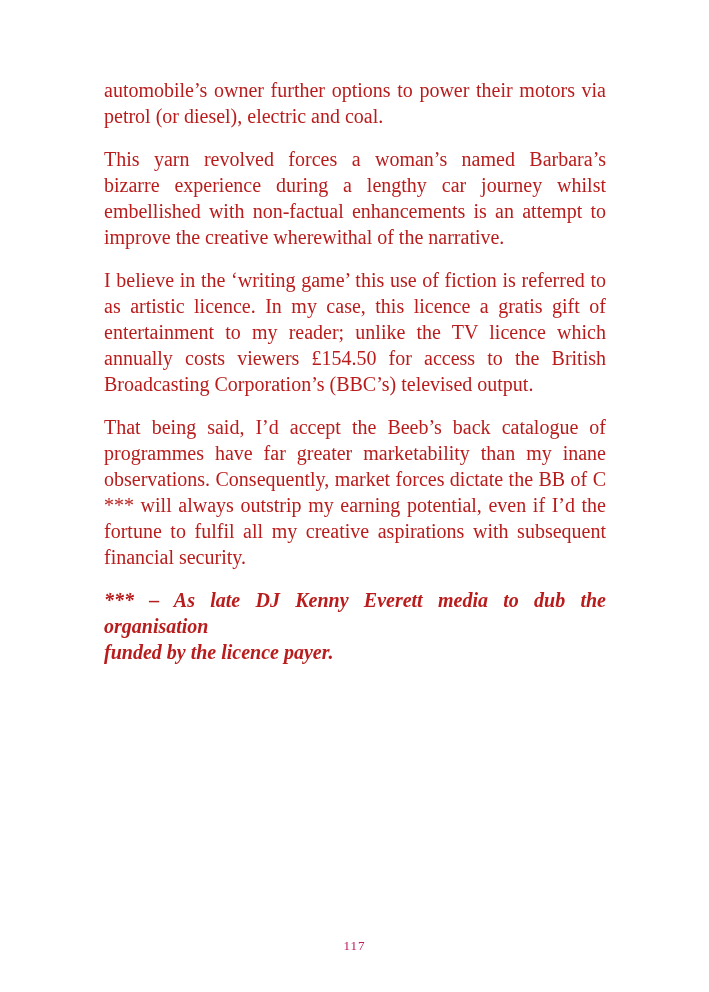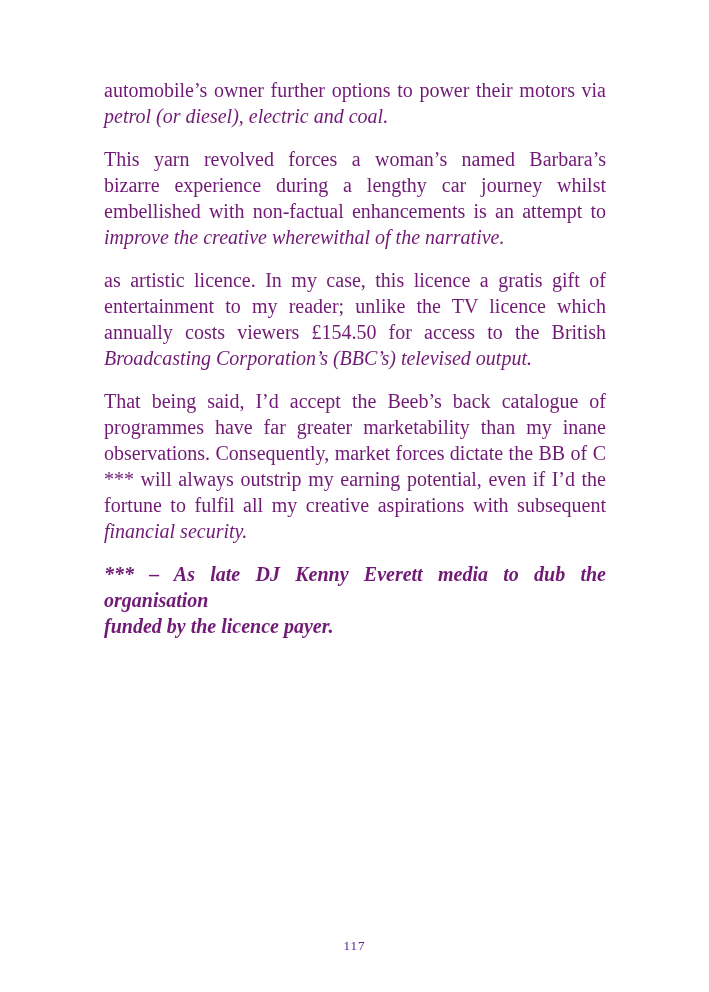--- a/index.html
+++ b/index.html
@@ -30,61 +30,61 @@
   .para.bold-italic {
     font-weight: bold;
     font-style: italic;
   }
   .line {
     text-align: justify;
     text-align-last: justify;
   }
   .line.last {
     text-align-last: left;
-    font-style: italic;
   }
   .page-number {
     position: absolute;
     left: 0;
     right: 0;
     top: 938px;
     text-align: center;
     font-size: 13px;
     color: #8f8f8f;
     letter-spacing: 1px;
   }
 </style>
 </head>
 <body>
 
 <div class="page" style="background: rgb(255, 255, 255);">
-  <div class="content" id="content" style="color: #701a75;">
+  <div class="content" id="content" style="color: #b91c1c;">
       <div class="para">
         <div class="line">automobile’s owner further options to power their motors via</div>
         <div class="line last">petrol (or diesel), electric and coal.</div>
       </div>
       <div class="para">
         <div class="line">This yarn revolved forces a woman’s named Barbara’s</div>
         <div class="line">bizarre experience during a lengthy car journey whilst</div>
         <div class="line">embellished with non-factual enhancements is an attempt to</div>
         <div class="line last">improve the creative wherewithal of the narrative.</div>
       </div>
       <div class="para">
+        <div class="line">I believe in the ‘writing game’ this use of fiction is referred to</div>
         <div class="line">as artistic licence. In my case, this licence a gratis gift of</div>
         <div class="line">entertainment to my reader; unlike the TV licence which</div>
         <div class="line">annually costs viewers £154.50 for access to the British</div>
         <div class="line last">Broadcasting Corporation’s (BBC’s) televised output.</div>
       </div>
       <div class="para">
         <div class="line">That being said, I’d accept the Beeb’s back catalogue of</div>
         <div class="line">programmes have far greater marketability than my inane</div>
         <div class="line">observations. Consequently, market forces dictate the BB of C</div>
         <div class="line">*** will always outstrip my earning potential, even if I’d the</div>
         <div class="line">fortune to fulfil all my creative aspirations with subsequent</div>
         <div class="line last">financial security.</div>
       </div>
       <div class="para bold-italic">
         <div class="line">*** – As late DJ Kenny Everett media to dub the organisation</div>
         <div class="line last">funded by the licence payer.</div>
       </div>
     </div>
-  <div class="page-number" style="color: #4c1d95;">117</div>
+  <div class="page-number" style="color: #be185d;">117</div>
 </div>
 
 </body></html>

